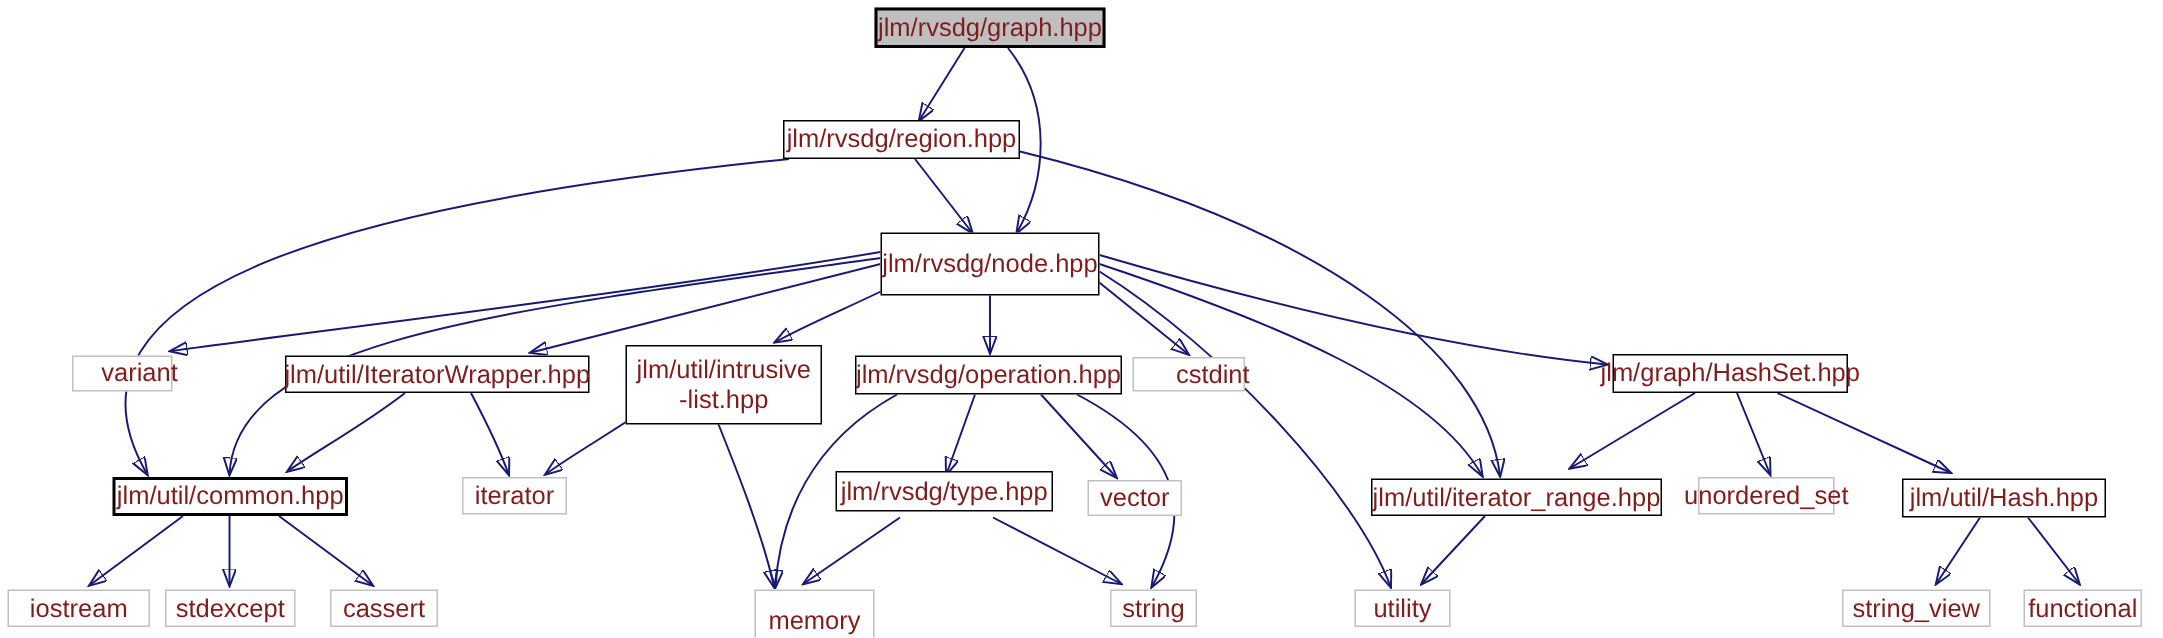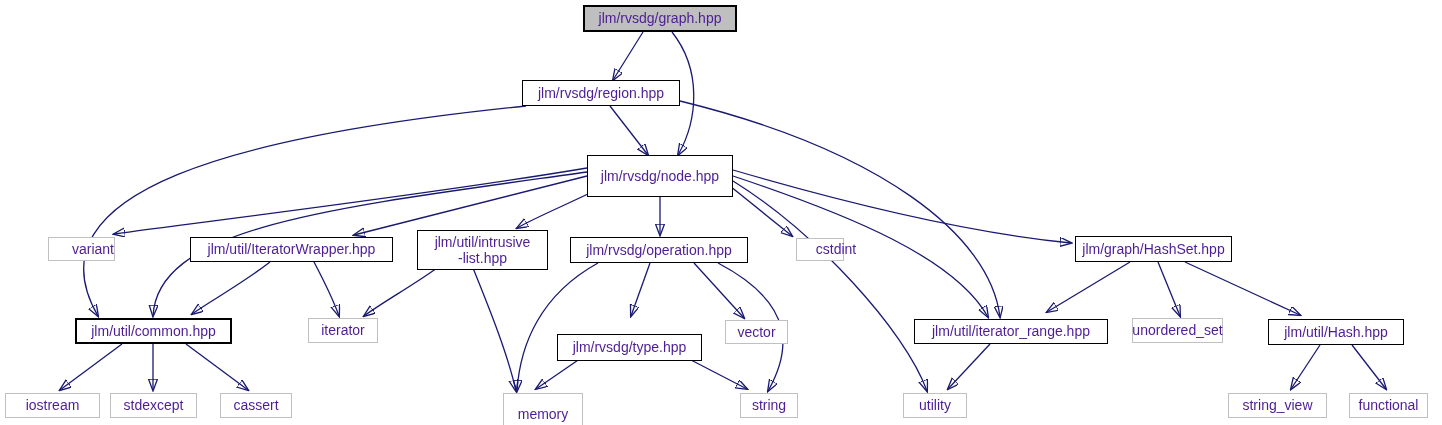--- a/index.html
+++ b/index.html
@@ -1,21 +1,21 @@
 <!DOCTYPE html>
 <html><head>
 <meta charset="utf-8">
 <style>
   html,body{margin:0;padding:0;background:#ffffff;}
   #stage{position:relative;width:1442px;height:425px;background:#ffffff;overflow:hidden;
          font-family:"Liberation Sans", sans-serif;}
   #edges{position:absolute;left:0;top:0;width:1442px;height:425px;}
   #edges path{fill:none;stroke:#191970;stroke-width:1.3px;}
   .gnode{position:absolute;box-sizing:border-box;background:#ffffff;border:1px solid #000000;
-         color:#4c1d95;font-size:14px;line-height:1.15;display:flex;align-items:center;
+         color:#7f1d1d;font-size:17px;line-height:1.15;display:flex;align-items:center;
          justify-content:center;text-align:center;white-space:pre-line;}
   .gnode.system{border-color:#c0c0c0;}
   .gnode.root{background:#bfbfbf;border-width:2px;}
   .gnode.project-bold{border-width:2px;}
 </style>
 </head>
 <body>
 
 <div id="stage">
   <svg id="edges" width="1442" height="425" viewBox="0 0 1442 425" xmlns="http://www.w3.org/2000/svg">
@@ -57,28 +57,28 @@
       <path d="M990,344 L948,389" marker-end="url(#arrow)"></path>
       <path d="M1320,345 L1291,389" marker-end="url(#arrow)"></path>
       <path d="M1352,345 L1386,389" marker-end="url(#arrow)"></path>
     </svg>
   <div id="nodes">
       <div class="gnode root" style="left: 583px; top: 5px; width: 154px; height: 27px;">jlm/rvsdg/graph.hpp</div>
       <div class="gnode project" style="left: 522px; top: 80px; width: 158px; height: 26px;">jlm/rvsdg/region.hpp</div>
       <div class="gnode project" style="left: 587px; top: 155px; width: 146px; height: 42px;">jlm/rvsdg/node.hpp</div>
       <div class="gnode system" style="left: 48px; top: 237px; width: 67px; height: 24px; padding-left: 23px;">variant</div>
       <div class="gnode project" style="left: 190px; top: 237px; width: 203px; height: 25px;">jlm/util/IteratorWrapper.hpp</div>
-      <div class="gnode project" style="left: 417px; top: 230px; width: 131px; height: 40px;">jlm/util/intrusive
+      <div class="gnode project" style="left: 417px; top: 230px; width: 131px; height: 53px;">jlm/util/intrusive
 -list.hpp</div>
       <div class="gnode project" style="left: 570px; top: 237px; width: 178px; height: 26px;">jlm/rvsdg/operation.hpp</div>
-      <div class="gnode system" style="left: 796px; top: 238px; width: 48px; height: 23px; padding-left: 32px;">cstdint</div>
+      <div class="gnode system" style="left: 755px; top: 238px; width: 75px; height: 23px; padding-left: 32px;">cstdint</div>
       <div class="gnode project" style="left: 1075px; top: 236px; width: 157px; height: 26px;">jlm/graph/HashSet.hpp</div>
       <div class="gnode project-bold" style="left: 75px; top: 318px; width: 157px; height: 26px;">jlm/util/common.hpp</div>
       <div class="gnode system" style="left: 308px; top: 318px; width: 70px; height: 25px;">iterator</div>
-      <div class="gnode project" style="left: 557px; top: 334px; width: 145px; height: 27px;">jlm/rvsdg/type.hpp</div>
+      <div class="gnode project" style="left: 557px; top: 314px; width: 145px; height: 27px;">jlm/rvsdg/type.hpp</div>
       <div class="gnode system" style="left: 725px; top: 320px; width: 63px; height: 24px;">vector</div>
       <div class="gnode project" style="left: 914px; top: 319px; width: 194px; height: 25px;">jlm/util/iterator_range.hpp</div>
       <div class="gnode system" style="left: 1132px; top: 318px; width: 91px; height: 25px;">unordered_set</div>
       <div class="gnode project" style="left: 1268px; top: 319px; width: 136px; height: 26px;">jlm/util/Hash.hpp</div>
       <div class="gnode system" style="left: 5px; top: 393px; width: 95px; height: 25px;">iostream</div>
       <div class="gnode system" style="left: 110px; top: 393px; width: 87px; height: 25px;">stdexcept</div>
       <div class="gnode system" style="left: 220px; top: 393px; width: 72px; height: 25px;">cassert</div>
       <div class="gnode system" style="left: 480px; top: 393px; width: 80px; height: 42px; margin-left: 23px;">memory</div>
       <div class="gnode system" style="left: 740px; top: 393px; width: 58px; height: 25px;">string</div>
       <div class="gnode system" style="left: 903px; top: 393px; width: 64px; height: 25px;">utility</div>

